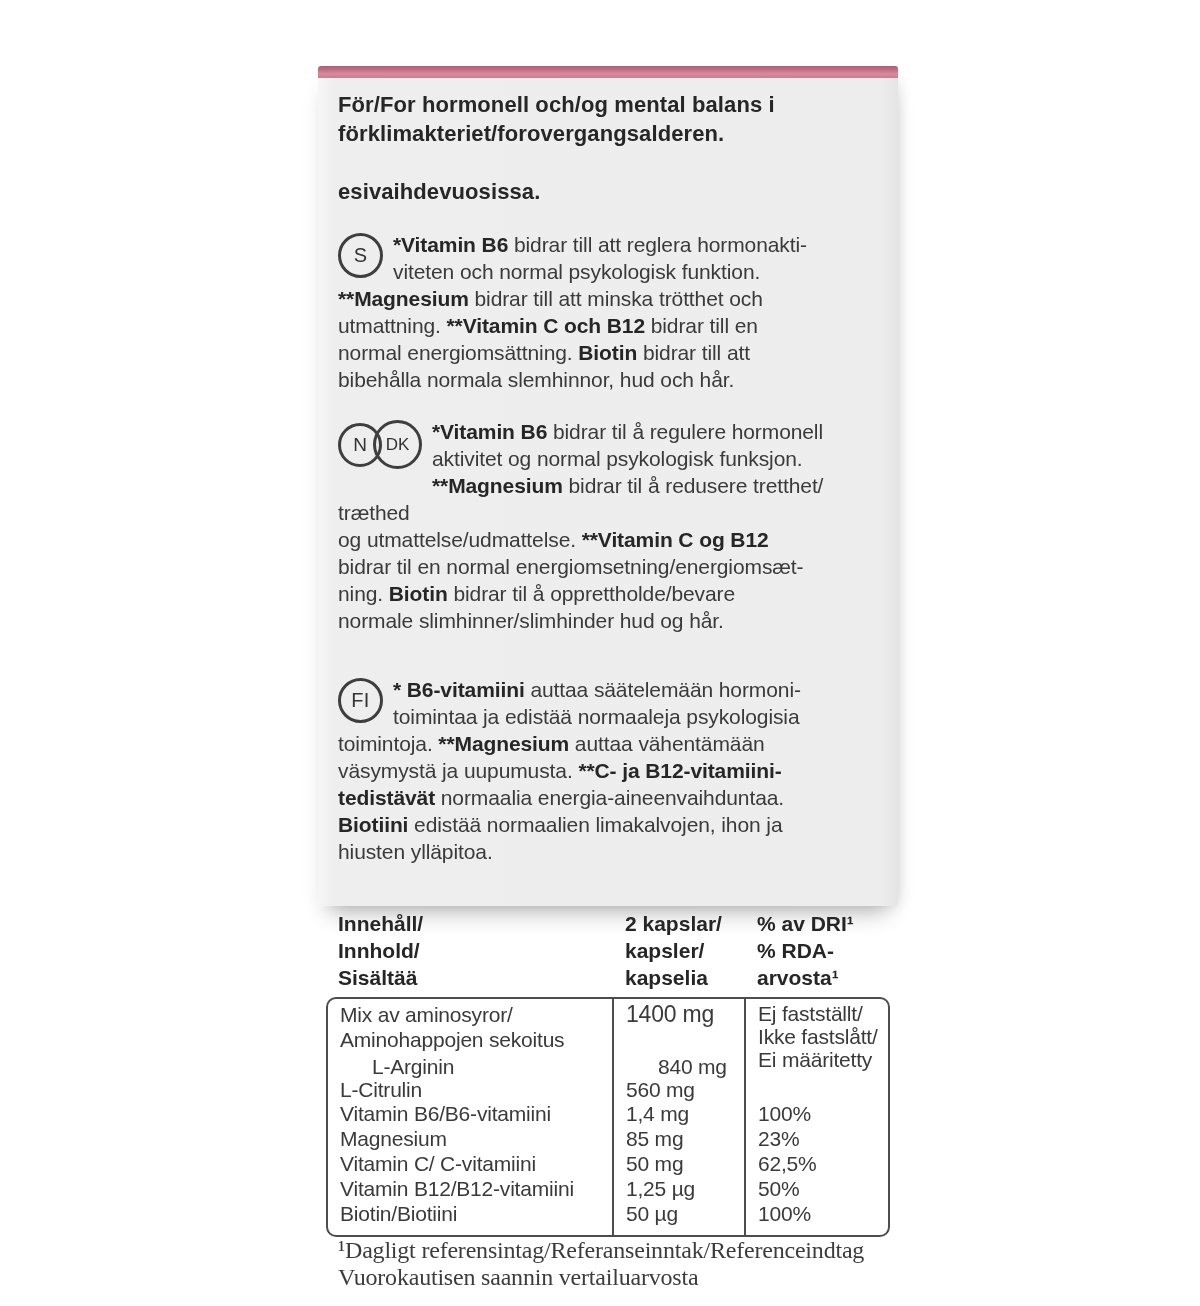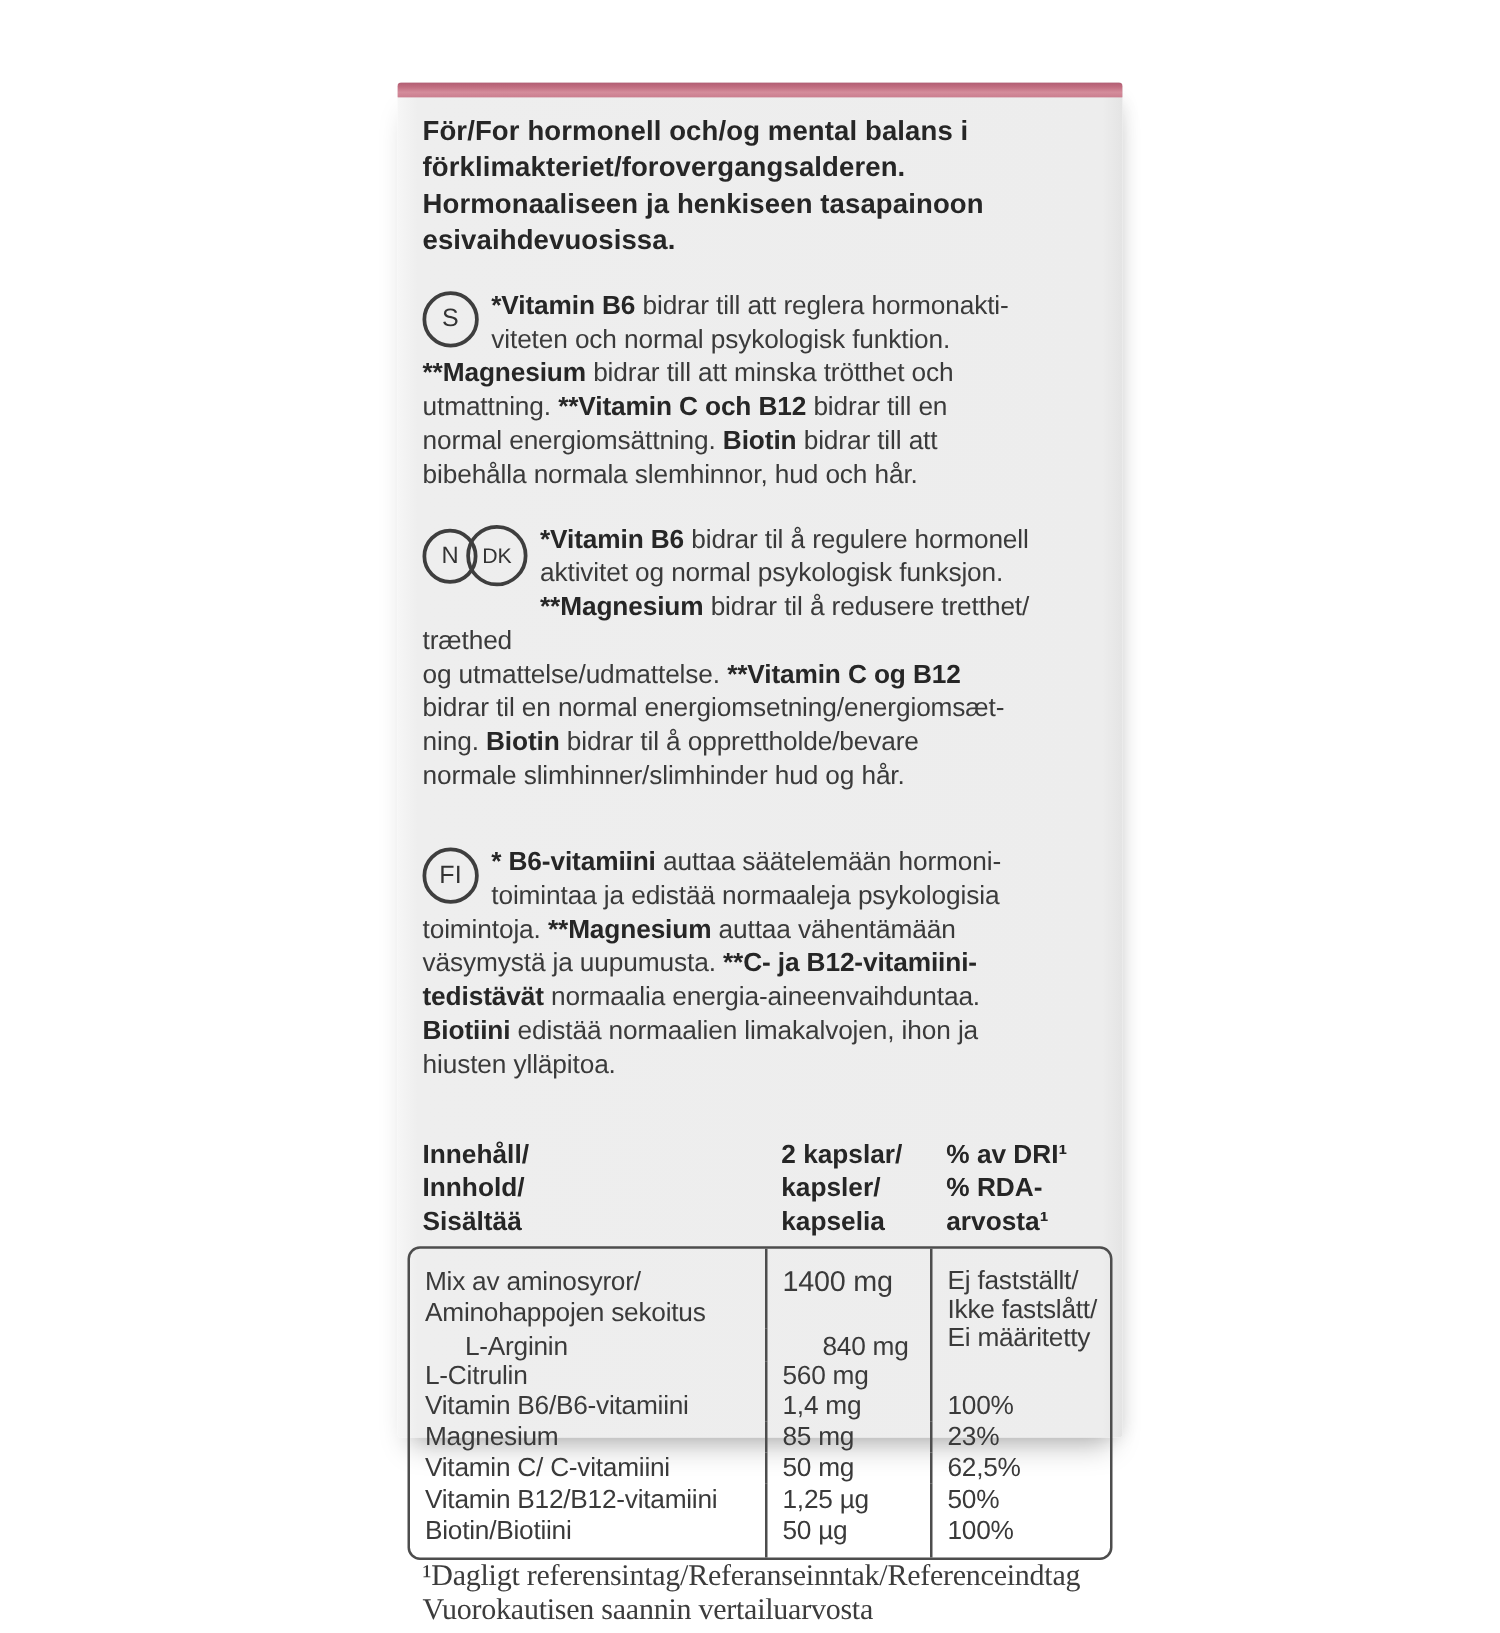--- a/index.html
+++ b/index.html
@@ -6,21 +6,21 @@
   html, body {
     width: 1200px; height: 1306px;
     background: #ffffff;
     font-family: "Liberation Sans", "DejaVu Sans", sans-serif;
     overflow: hidden;
     position: relative;
   }
   .panel {
     position: absolute;
     left: 318px; top: 66px;
-    width: 580px; height: 1084px;
+    width: 580px; height: 840px;
     background: linear-gradient(90deg, #f6f6f6 0px, #eeeeee 16px, #ededed calc(100% - 16px), #e4e4e4 100%);
     border-radius: 3px;
     box-shadow: 0 16px 22px -10px rgba(0,0,0,0.28), 8px 6px 14px -8px rgba(0,0,0,0.12);
   }
   .accent-bar {
     width: 100%; height: 12px;
     background: linear-gradient(180deg, #b25e73 0%, #c16d80 30%, #d48c9b 65%, #ca7d8e 100%);
     border-radius: 3px 3px 0 0;
   }
   .content {
@@ -88,21 +88,21 @@
   table.facts td {
     padding: 0 4px 0 12px;
     font-size: 21px;
     line-height: 25px;
     color: #3a3a3a;
     vertical-align: top;
     white-space: pre-line;
     letter-spacing: -0.2px;
   }
   table.facts td.div { border-left: 2px solid #4d4d4d; }
-  table.facts tr.first td { padding-top: 14px; }
+  table.facts tr.first td { padding-top: 3px; }
   table.facts tr.last td { padding-bottom: 9px; }
   table.facts td.small { font-size: 21px; line-height: 23px; }
   table.facts td.xl { font-size: 23px; }
   table.facts td.gap { padding-top: 3px; padding-left: 44px; }
   .footnote {
     font-size: 24px;
     line-height: 27px;
     letter-spacing: -0.2px;
     color: #3c3c3c;
     white-space: pre-line;
@@ -110,21 +110,21 @@
   }
 </style>
 </head>
 <body>
 
 <div class="panel">
   <div class="accent-bar" style="background-color: rgb(201, 125, 143);"></div>
 
   <div class="content">
 
-    <p class="intro"><b>För/For hormonell och/og mental balans i</b><br><b>förklimakteriet/forovergangsalderen.</b><br><b>Hormonaaliseen ja henkiseen tasapainoon</b><br><b>esivaihdevuosissa.</b></p>
+    <p class="intro"><b>För/For hormonell och/og mental balans i</b><br><b>förklimakteriet/forovergangsalderen.</b><br><br><b>esivaihdevuosissa.</b></p>
 
     <div class="claims sec-se">
       <span class="badge-wrap">
         <span class="circle single">S</span>
       </span>
       <span><b>*Vitamin B6</b><span> bidrar till att reglera hormonakti-</span><br><span>viteten och normal psykologisk funktion.</span><br><b>**Magnesium</b><span> bidrar till att minska trötthet och</span><br><span>utmattning. </span><b>**Vitamin C och B12</b><span> bidrar till en</span><br><span>normal energiomsättning. </span><b>Biotin</b><span> bidrar till att</span><br><span>bibehålla normala slemhinnor, hud och hår.</span></span>
     </div>
 
     <div class="claims sec-ndk">
       <span class="badge-wrap">

